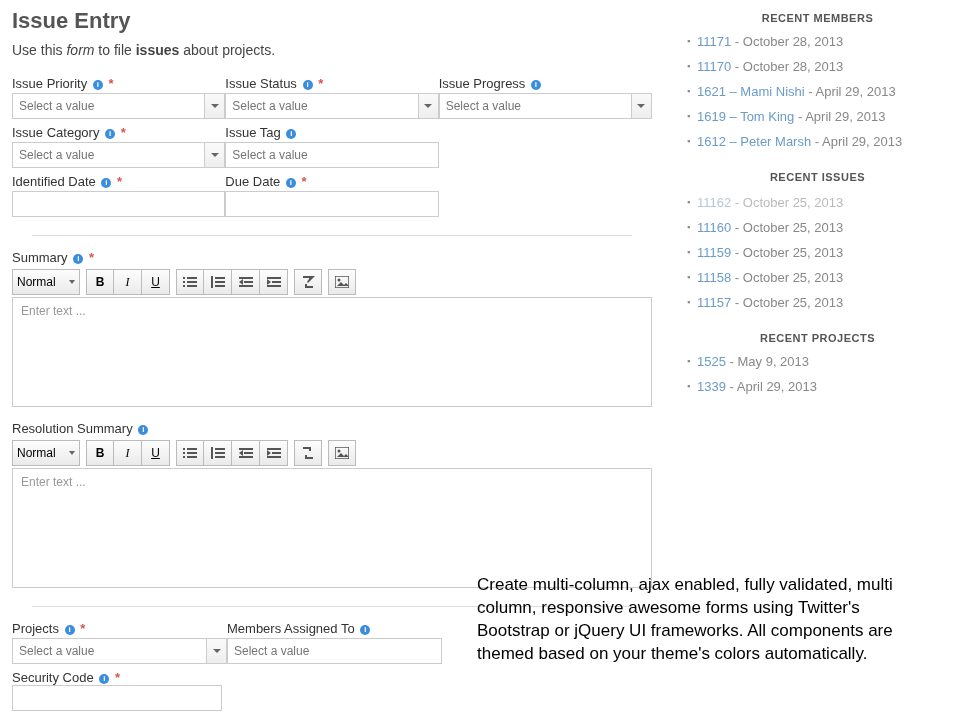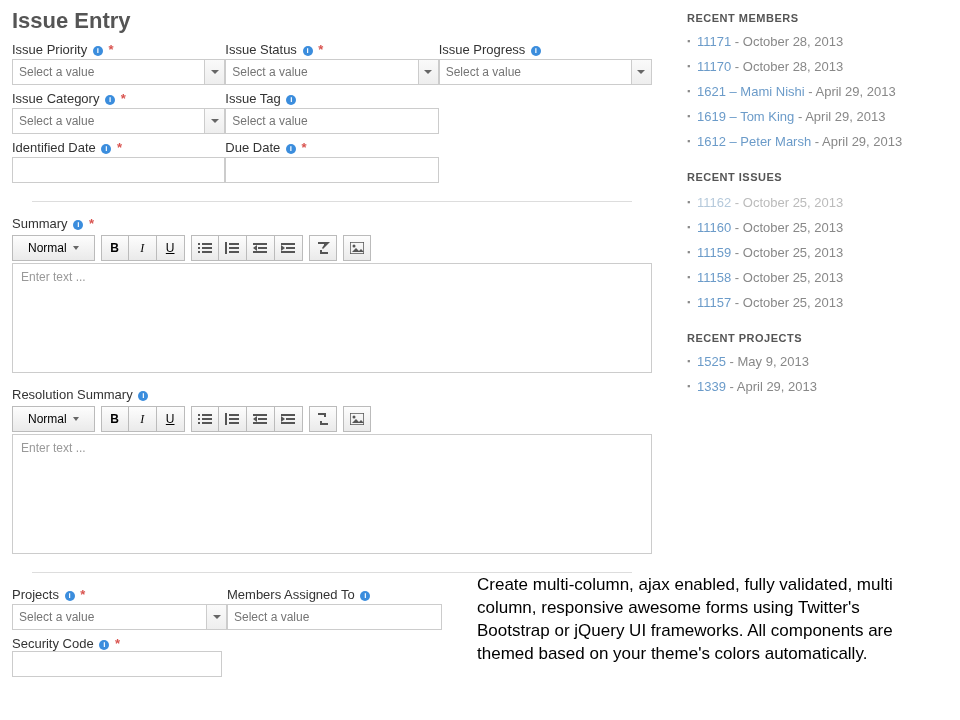--- a/index.html
+++ b/index.html
@@ -19,46 +19,49 @@
 .select-input { flex: 1; border: 1px solid #ccc; padding: 4px 6px; font-size: 12px; color: #999; background: #fff; height: 26px; }
 .select-btn { width: 20px; height: 26px; border: 1px solid #ccc; border-left: none; background: linear-gradient(#fafafa,#eee); cursor: pointer; display: flex; align-items: center; justify-content: center; }
 .select-btn::after { content: ""; border-left: 4px solid transparent; border-right: 4px solid transparent; border-top: 4px solid #666; }
 .text-input { width: 100%; border: 1px solid #ccc; padding: 4px 6px; height: 26px; background: #fff; }
 hr.sep { border: none; border-top: 1px solid #ddd; margin: 18px 20px 14px 20px; }
 .editor-label { font-size: 13px; font-weight: 500; margin-bottom: 4px; }
 .toolbar { display: flex; gap: 6px; margin-bottom: 2px; }
 .tb-group { display: flex; }
 .tb-btn { border: 1px solid #bbb; background: linear-gradient(#fdfdfd,#eaeaea); height: 26px; min-width: 28px; padding: 0 6px; display: flex; align-items: center; justify-content: center; font-size: 12px; cursor: pointer; }
 .tb-group .tb-btn + .tb-btn { border-left: none; }
-.tb-btn.wide { min-width: 68px; padding: 0 15px; justify-content: space-between; }
+.tb-btn.wide { min-width: 68px; padding: 0 4px; justify-content: space-between; }
 .tb-btn.wide::after { content: ""; border-left: 3px solid transparent; border-right: 3px solid transparent; border-top: 4px solid #666; margin-left: 6px; }
 .tb-btn b { font-weight: bold; }
 .tb-btn i { font-style: italic; font-family: Georgia, serif; }
 .tb-btn u { text-decoration: underline; }
 .editor-body { border: 1px solid #ccc; width: 100%; min-height: 110px; padding: 6px 8px; color: #999; font-size: 12px; }
 .editor-body.tall { min-height: 120px; }
 .captcha { display: flex; align-items: center; gap: 4px; border: 1px solid #ccc; padding: 2px 6px; width: 150px; height: 30px; background: #fafafa; margin-bottom: 4px; }
 .captcha-text { font-family: Georgia, serif; font-size: 18px; letter-spacing: 1px; font-style: italic; color: #222; }
 .captcha-refresh { border: 1px solid #ccc; background: #fff; width: 16px; height: 16px; font-size: 10px; display: flex; align-items: center; justify-content: center; cursor: pointer; }
 .promo { position: absolute; left: 477px; top: 574px; width: 420px; font-size: 17px; line-height: 1.35; color: #000; font-family: Arial, sans-serif; }
-.sidebar h3 { font-size: 11px; font-weight: bold; letter-spacing: 0.5px; color: #555; text-transform: uppercase; margin-bottom: 10px; margin-top: 4px; }
+.sidebar h3 { font-size: 11px; font-weight: bold; letter-spacing: 0.5px; color: #555; text-transform: uppercase; margin-bottom: 10px; margin-top: 4px; text-align: center; }
 .sidebar ul { list-style: none; margin-bottom: 22px; }
 .sidebar li { position: relative; padding-left: 10px; font-size: 13px; color: #888; margin-bottom: 10px; }
 .sidebar li::before { content: "▪"; position: absolute; left: 0; color: #888; font-size: 9px; top: 2px; }
 .sidebar li a { color: #6b9bc9; text-decoration: none; }
 .sidebar li.fade { color: #bbb; margin-top: 12px; }
 .sidebar li.fade a { color: #b5c9db; }
 svg.ic { width: 14px; height: 12px; }
 </style>
 </head>
 <body>
 
 <div class="main">
   <div class="form-area">
     <h1>Issue Entry</h1>
+    <p class="intro">
+      <span>Use this </span><em>form</em><span> to file </span><strong style="font-weight:600">issues</strong><span> about projects.</span>
+    </p>
 
     <div class="row">
       <div class="field">
         <label><span>Issue Priority</span> <span class="info">i</span> <span class="req">*</span></label>
         <div class="select-wrap">
           <input class="select-input" placeholder="Select a value" style="">
           <button class="select-btn"></button>
         </div>
       </div>
       <div class="field">

